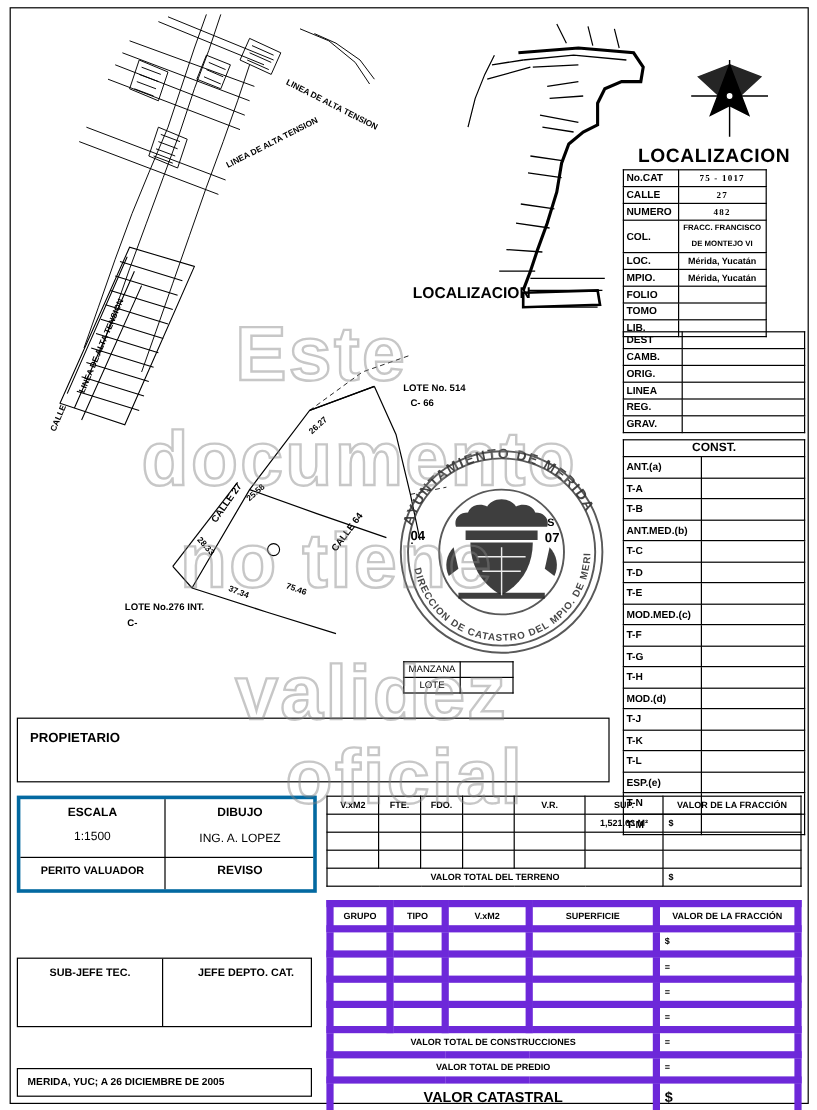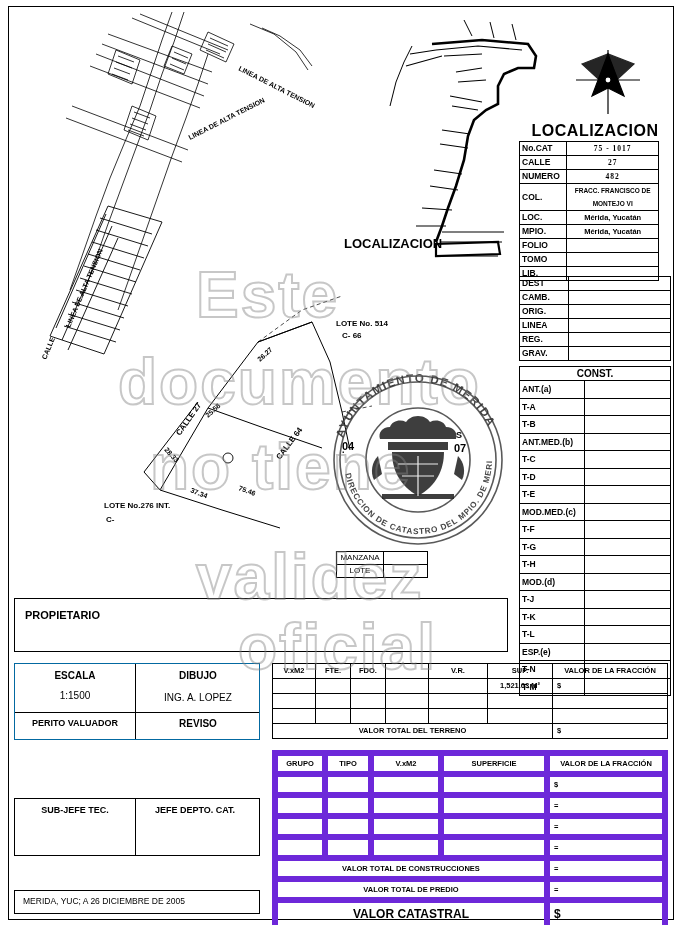--- a/index.html
+++ b/index.html
@@ -13,51 +13,51 @@
   .draw-area{position:absolute;left:12px;top:10px;width:656px;height:645px;}
 
   
   .loc-title{position:absolute;left:520px;top:122px;width:150px;text-align:center;font-size:16px;font-weight:bold;letter-spacing:.5px;}
   .tbl{position:absolute;border:1px solid #000;border-collapse:collapse;}
   .tbl td{border:1px solid #000;font-size:8.5px;padding:0 2px;height:13px;line-height:13px;vertical-align:middle;}
   .k{width:46px;font-weight:bold;font-size:8.5px;}
   .v{text-align:center;}
   .hand{font-family:"Liberation Serif",serif;font-size:11px;font-weight:bold;letter-spacing:1px;}
 
-  .loc-tbl{left:519px;top:141px;width:140px;padding-left:17px;}
+  .loc-tbl{left:519px;top:141px;width:120px;padding-left:17px;}
   .loc-tbl td.k{width:44px;}
   .loc-tbl td.v{width:104px;font-size:7.5px;font-weight:bold;}
 
   .dest-tbl{left:519px;top:276px;width:152px;}
   .dest-tbl td.k{width:44px;}
 
   .const-title{position:absolute;left:519px;top:366px;width:152px;text-align:center;font-size:10px;font-weight:bold;border:1px solid #000;border-bottom:none;height:14px;line-height:14px;box-sizing:border-box;}
   .const-tbl{left:519px;top:380px;width:152px;}
   .const-tbl td{height:16.5px;line-height:16.5px;}
   .const-tbl td.k{width:60px;}
 
   
   .mz-box{position:absolute;left:336px;top:551px;width:92px;}
   .mz-box td{height:12px;line-height:12px;font-size:8px;font-weight:normal;text-align:center;}
 
   
   .prop-box{position:absolute;left:14px;top:598px;width:492px;height:52px;border:1px solid #000;}
   .prop-label{position:absolute;left:10px;top:10px;font-size:11px;font-weight:bold;}
 
   
-  .bl1{position:absolute;left:14px;top:663px;width:244px;height:75px;border:1px solid #0369a1;}
+  .bl1{position:absolute;left:14px;top:663px;width:244px;height:75px;border:3px solid #0369a1;}
   .bl1 .vdiv{position:absolute;left:120px;top:0;width:1px;height:75px;background:#000;}
   .bl1 .hdiv{position:absolute;left:0;top:48px;width:244px;height:1px;background:#000;}
   .cellc{position:absolute;text-align:center;font-size:10px;font-weight:bold;width:120px;}
 
   .bl2{position:absolute;left:14px;top:798px;width:244px;height:56px;border:1px solid #000;}
   .bl2 .vdiv{position:absolute;left:120px;top:0;width:1px;height:56px;background:#000;}
 
   .datebox{position:absolute;left:14px;top:890px;width:244px;height:22px;border:1px solid #000;}
-  .datebox span{position:absolute;left:8px;top:5px;font-size:8.5px;font-weight:normal;}
+  .datebox span{position:absolute;left:8px;top:5px;font-size:8.5px;font-weight:bold;}
 
   
   .val-tbl{position:absolute;left:272px;top:663px;width:396px;border:1px solid #000;border-collapse:collapse;}
   .val-tbl td{border:1px solid #000;font-size:7.5px;height:14px;line-height:14px;text-align:center;font-weight:bold;padding:0 1px;}
   .val-tbl td.blank{font-weight:normal;}
 
   .val2-tbl{position:absolute;left:272px;top:750px;width:396px;border:1px solid #000;border-collapse:collapse;}
   .val2-tbl td{border:6px solid #6d28d9;font-size:7.5px;height:15px;line-height:15px;text-align:center;font-weight:bold;padding:0 1px;}
   .val2-tbl td.l{text-align:left;padding-left:4px;}
   .val2-tbl td.big{font-size:12px;height:22px;line-height:22px;}
@@ -362,21 +362,21 @@
     <div class="cellc" style="left:0;top:26px;font-weight:normal;">1:1500</div>
     <div class="cellc" style="left:123px;top:6px;">DIBUJO</div>
     <div class="cellc" style="left:123px;top:28px;font-weight:normal;">ING. A. LOPEZ</div>
     <div class="cellc" style="left:0;top:54px;font-size:9px;">PERITO VALUADOR</div>
     <div class="cellc" style="left:123px;top:54px;">REVISO</div>
   </div>
 
   <div class="bl2">
     <div class="vdiv"></div>
     <div class="cellc" style="left:0;top:6px;font-size:9px;">SUB-JEFE TEC.</div>
-    <div class="cellc" style="left:120px;top:6px;font-size:9px;">JEFE DEPTO. CAT.</div>
+    <div class="cellc" style="left:130px;top:6px;font-size:9px;">JEFE DEPTO. CAT.</div>
   </div>
 
   <div class="datebox">
     <span>MERIDA, YUC; A 26 DICIEMBRE    DE 2005</span>
   </div>
 
   <table class="val-tbl">
     <tbody>
         <tr>
       <td style="width:40px">V.xM2</td>

